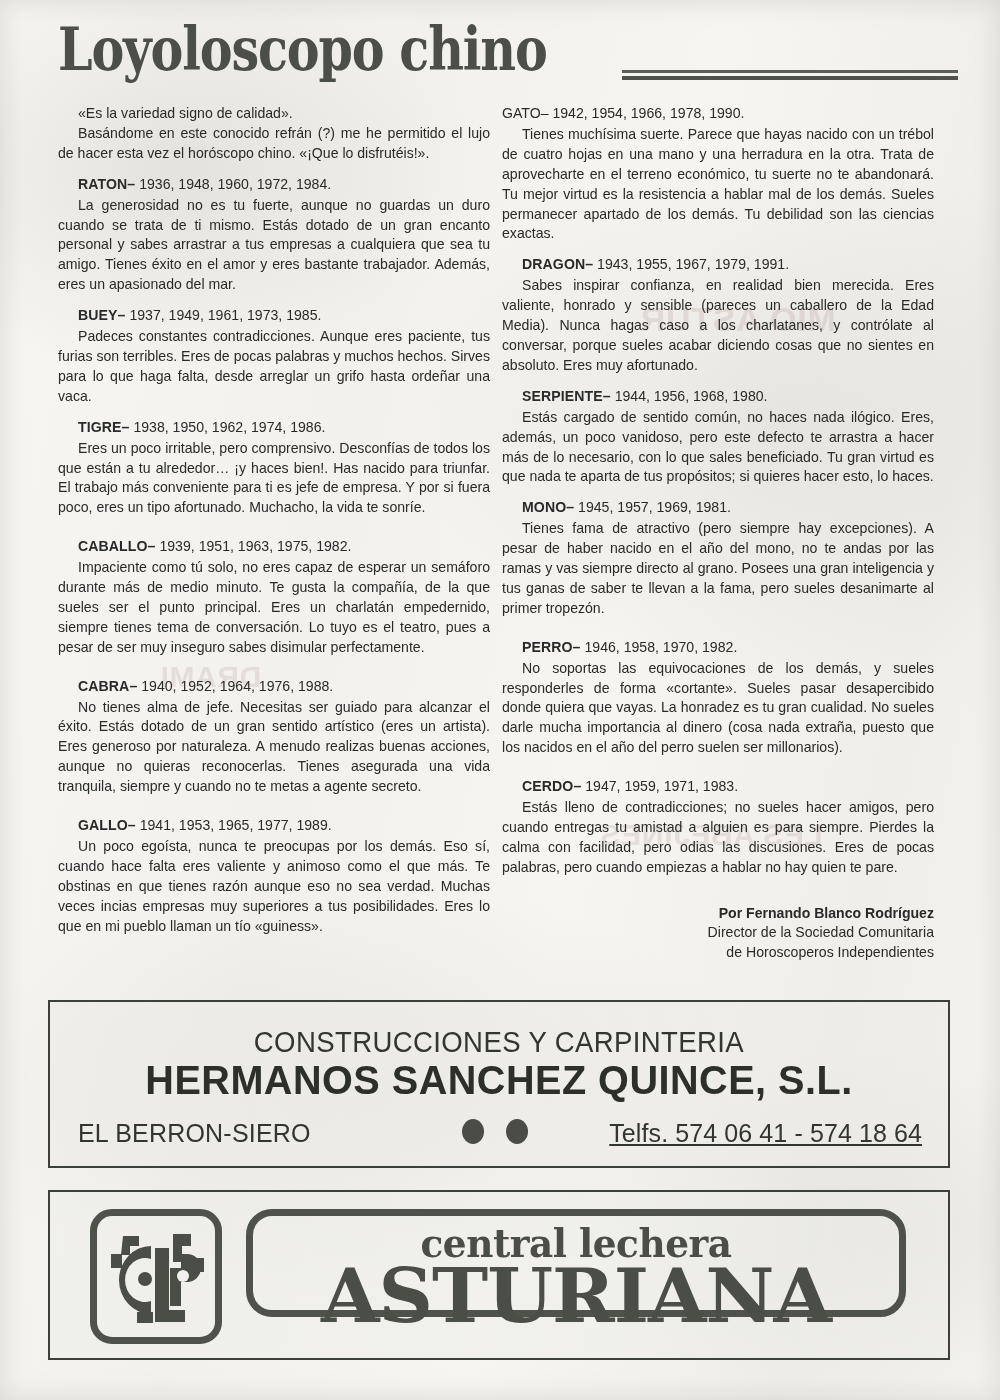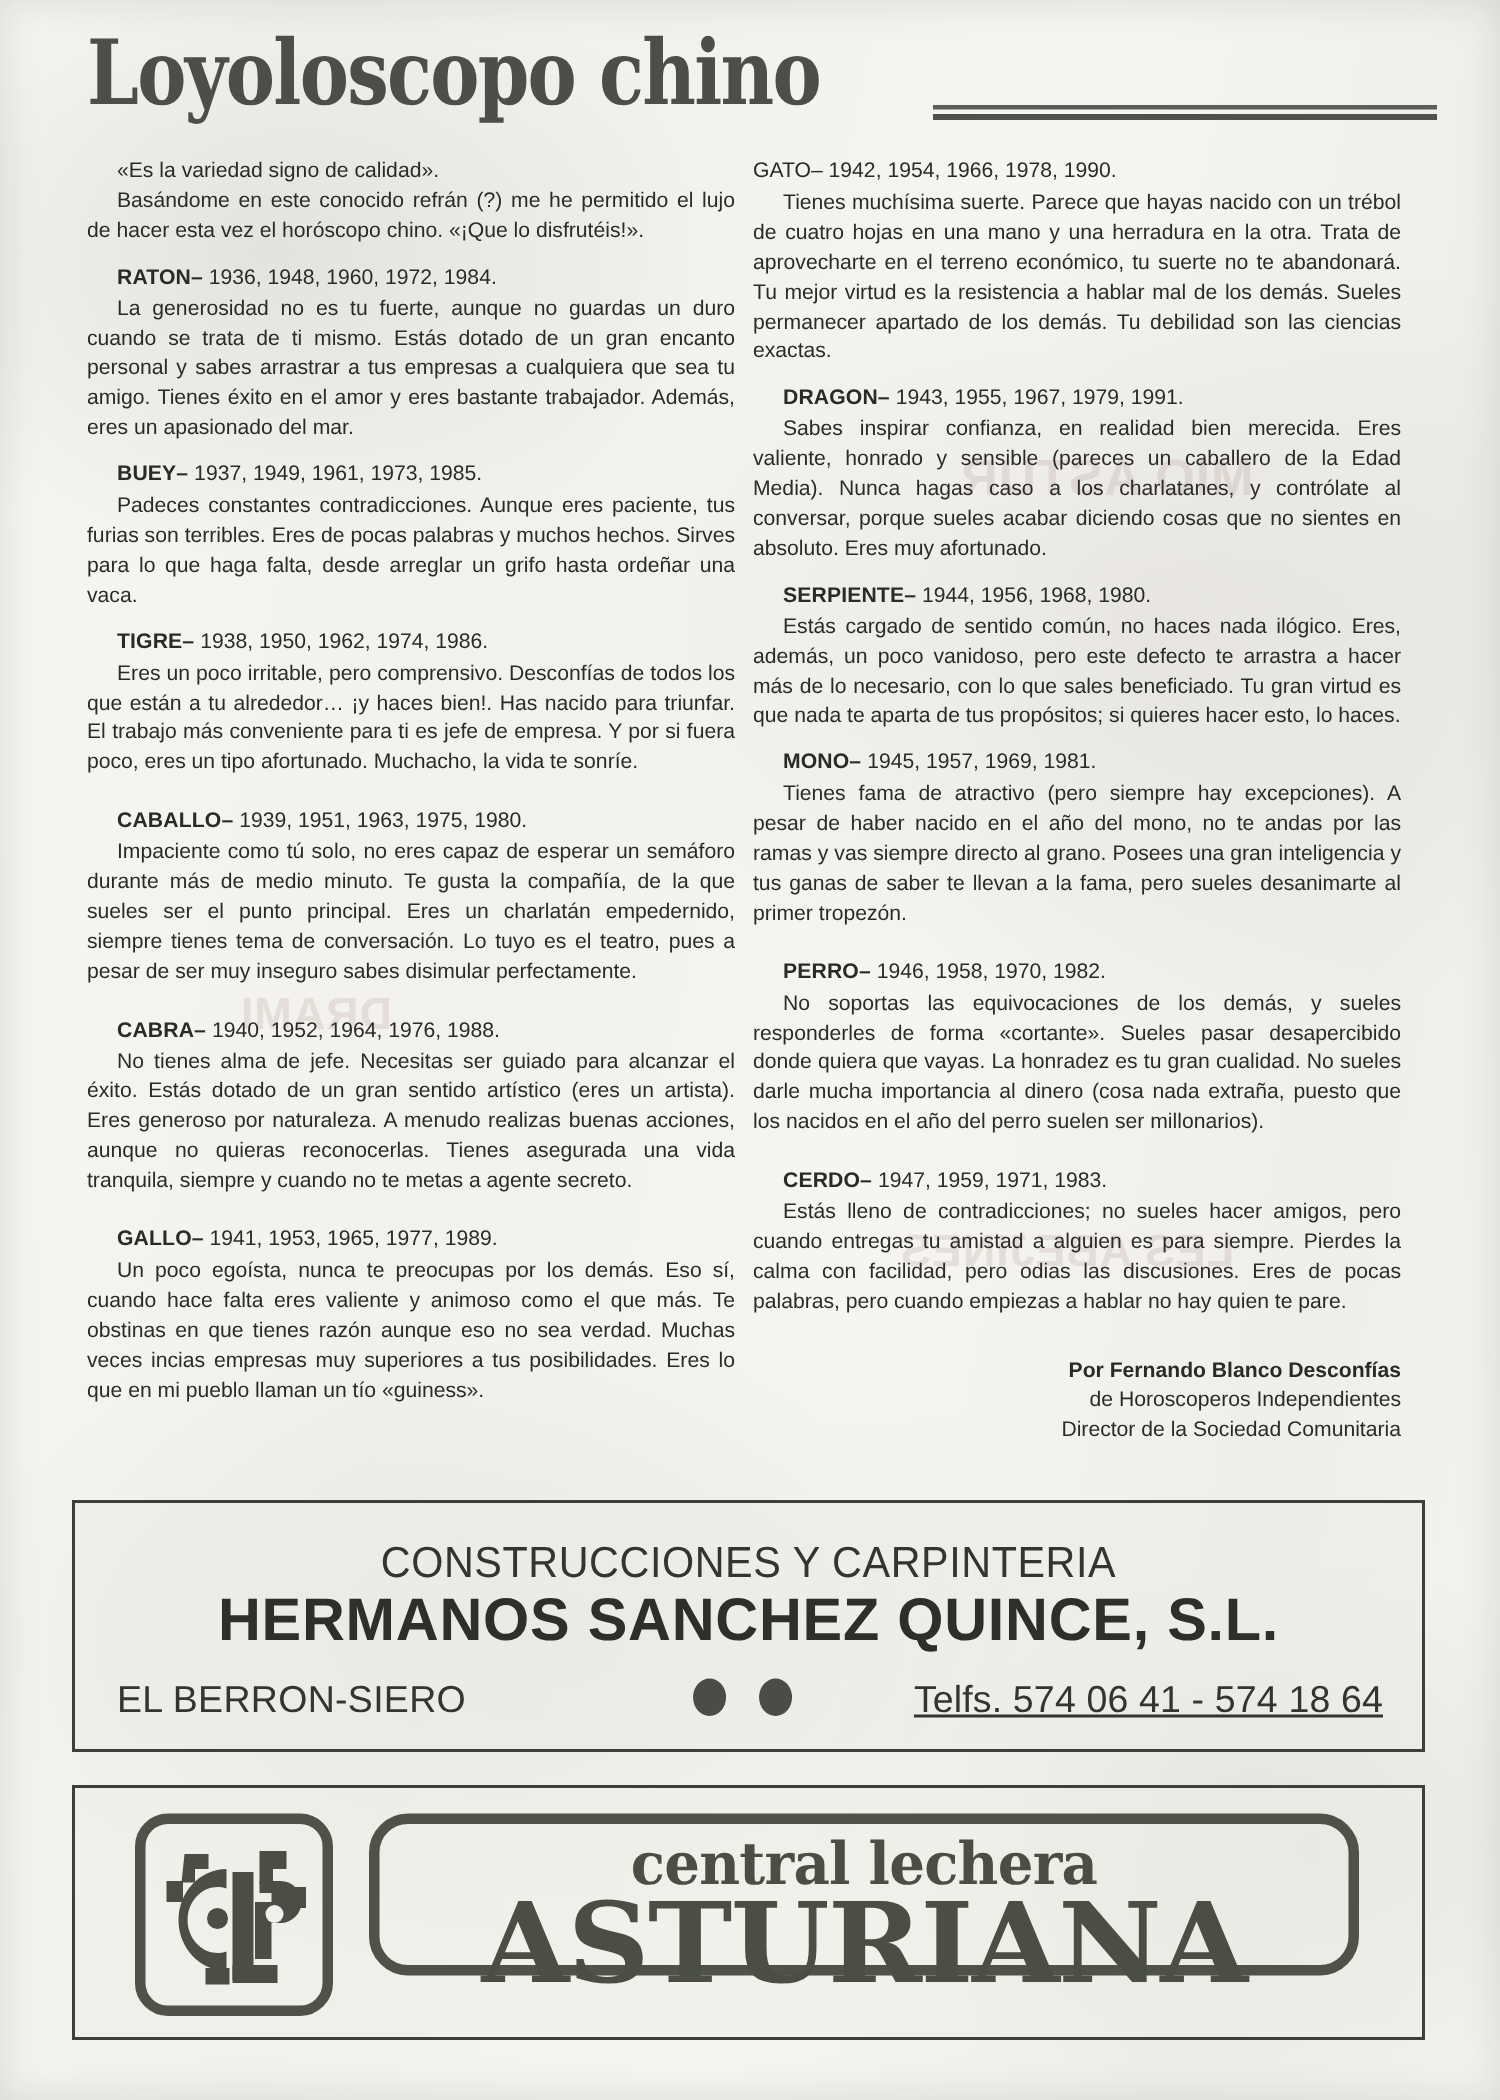--- a/index.html
+++ b/index.html
@@ -283,21 +283,21 @@
       <p class="zodiac"><span class="animal">RATON–</span><span> 1936, 1948, 1960, 1972, 1984.</span></p>
       <p class="body">La generosidad no es tu fuerte, aunque no guardas un duro cuando se trata de ti mismo. Estás dotado de un gran encanto personal y sabes arrastrar a tus empresas a cualquiera que sea tu amigo. Tienes éxito en el amor y eres bastante trabajador. Además, eres un apasionado del mar.</p>
 
       <p class="zodiac"><span class="animal">BUEY–</span><span> 1937, 1949, 1961, 1973, 1985.</span></p>
       <p class="body">Padeces constantes contradicciones. Aunque eres paciente, tus furias son terribles. Eres de pocas palabras y muchos hechos. Sirves para lo que haga falta, desde arreglar un grifo hasta ordeñar una vaca.</p>
 
       <p class="zodiac"><span class="animal">TIGRE–</span><span> 1938, 1950, 1962, 1974, 1986.</span></p>
       <p class="body">Eres un poco irritable, pero comprensivo. Desconfías de todos los que están a tu alrededor… ¡y haces bien!. Has nacido para triunfar. El trabajo más conveniente para ti es jefe de empresa. Y por si fuera poco, eres un tipo afortunado. Muchacho, la vida te sonríe.</p>
 
       <div class="spacer-sm"></div>
-      <p class="zodiac"><span class="animal">CABALLO–</span><span> 1939, 1951, 1963, 1975, 1980.</span></p>
+      <p class="zodiac"><span class="animal">CABALLO–</span><span> 1939, 1951, 1963, 1975, 1982.</span></p>
       <p class="body">Impaciente como tú solo, no eres capaz de esperar un semáforo durante más de medio minuto. Te gusta la compañía, de la que sueles ser el punto principal. Eres un charlatán empedernido, siempre tienes tema de conversación. Lo tuyo es el teatro, pues a pesar de ser muy inseguro sabes disimular perfectamente.</p>
 
       <div class="spacer-sm"></div>
       <p class="zodiac"><span class="animal">CABRA–</span><span> 1940, 1952, 1964, 1976, 1988.</span></p>
       <p class="body">No tienes alma de jefe. Necesitas ser guiado para alcanzar el éxito. Estás dotado de un gran sentido artístico (eres un artista). Eres generoso por naturaleza. A menudo realizas buenas acciones, aunque no quieras reconocerlas. Tienes asegurada una vida tranquila, siempre y cuando no te metas a agente secreto.</p>
 
       <div class="spacer-sm"></div>
       <p class="zodiac"><span class="animal">GALLO–</span><span> 1941, 1953, 1965, 1977, 1989.</span></p>
       <p class="body">Un poco egoísta, nunca te preocupas por los demás. Eso sí, cuando hace falta eres valiente y animoso como el que más. Te obstinas en que tienes razón aunque eso no sea verdad. Muchas veces incias empresas muy superiores a tus posibilidades. Eres lo que en mi pueblo llaman un tío «guiness».</p>
     </div>
@@ -317,23 +317,23 @@
 
       <div class="spacer-sm"></div>
       <p class="zodiac"><span class="animal">PERRO–</span><span> 1946, 1958, 1970, 1982.</span></p>
       <p class="body">No soportas las equivocaciones de los demás, y sueles responderles de forma «cortante». Sueles pasar desapercibido donde quiera que vayas. La honradez es tu gran cualidad. No sueles darle mucha importancia al dinero (cosa nada extraña, puesto que los nacidos en el año del perro suelen ser millonarios).</p>
 
       <div class="spacer-sm"></div>
       <p class="zodiac"><span class="animal">CERDO–</span><span> 1947, 1959, 1971, 1983.</span></p>
       <p class="body">Estás lleno de contradicciones; no sueles hacer amigos, pero cuando entregas tu amistad a alguien es para siempre. Pierdes la calma con facilidad, pero odias las discusiones. Eres de pocas palabras, pero cuando empiezas a hablar no hay quien te pare.</p>
 
       <div id="credit">
-        <div class="by">Por Fernando Blanco Desconfías</div>
+        <div class="by">Por Fernando Blanco Rodríguez</div>
+        <div>Director de la Sociedad Comunitaria</div>
         <div>de Horoscoperos Independientes</div>
-        <div>Director de la Sociedad Comunitaria</div>
       </div>
     </div>
   </div>
 
   <div id="ad-construcciones">
     <div class="inner">
       <div id="ad1-line1">CONSTRUCCIONES Y CARPINTERIA</div>
       <div id="ad1-line2">HERMANOS SANCHEZ QUINCE, S.L.</div>
       <div id="ad1-town">EL BERRON-SIERO</div>
       <div id="ad1-dots">

